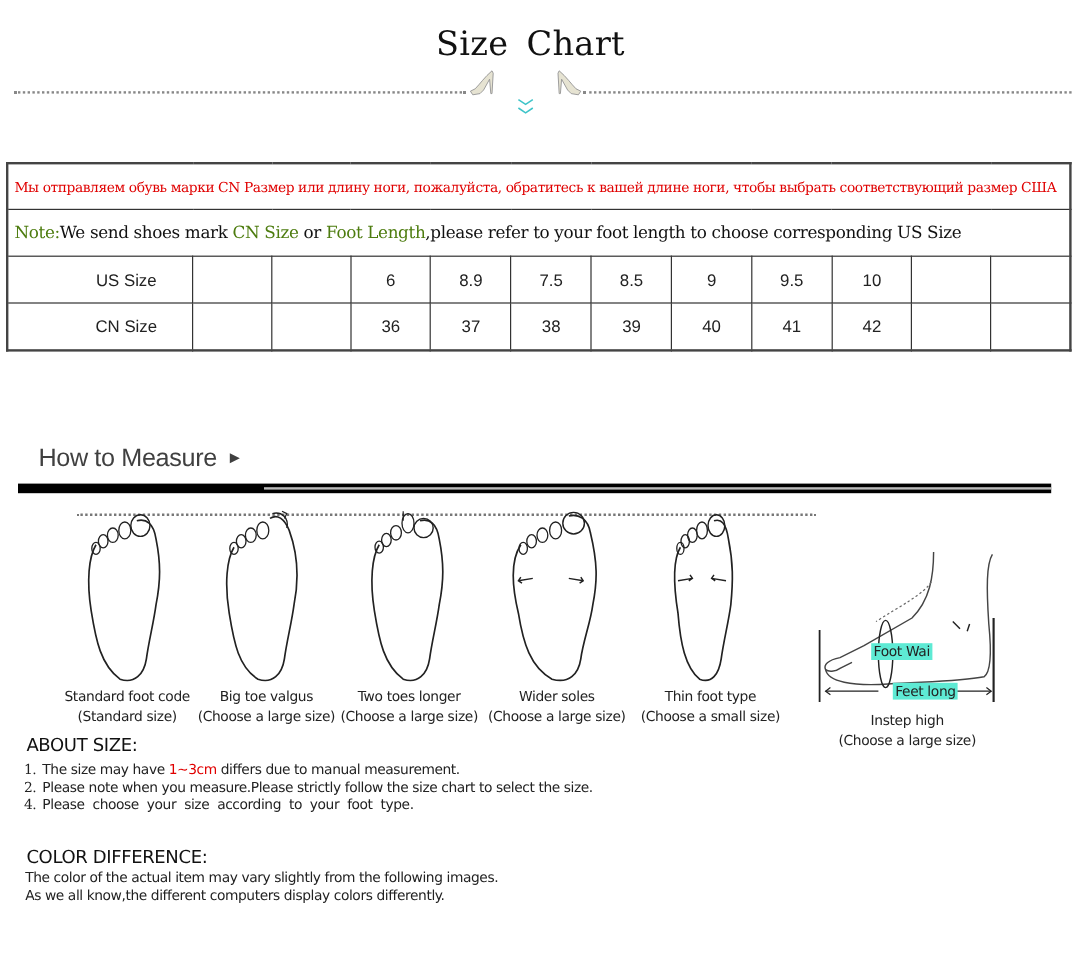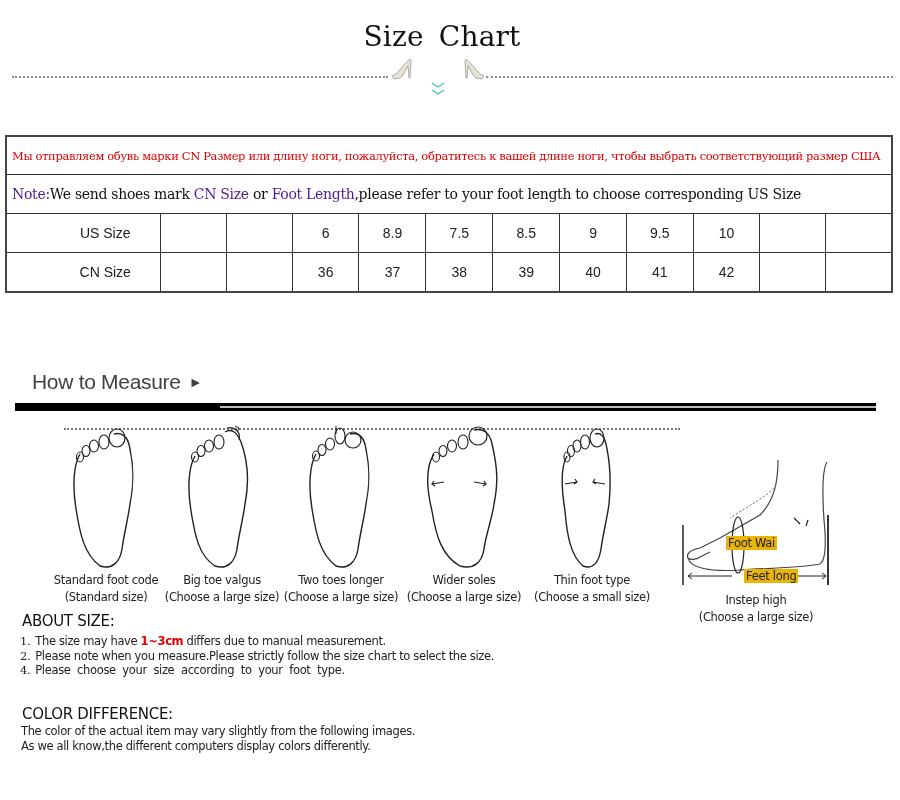--- a/index.html
+++ b/index.html
@@ -11,42 +11,42 @@
   .dots.right { left: 486px; width: 407px; }
   .heel { position: absolute; top: 58px; width: 24px; height: 22px; }
   .heel.left { left: 390px; }
   .heel.right { left: 462px; }
   .chev { position: absolute; top: 80px; left: 429px; width: 18px; height: 18px; }
 
   .chart { position: absolute; top: 135px; left: 5px; width: 888px; border: 2px solid #444; border-collapse: collapse; }
   .chart td { border: 1.5px solid #333; padding: 0; }
   .row-ru td { height: 37px; font-family: "DejaVu Serif", serif; font-size: 11.5px; color: #e00000; padding-left: 5px; letter-spacing: -0.35px; white-space: nowrap; }
   .row-note td { height: 38px; font-family: "DejaVu Serif", serif; font-size: 14px; color: #111; padding-left: 5px; white-space: nowrap; letter-spacing: -0.3px; }
-  .red { color: #4c1d95; }
+  .red { color: #4d7c0f; }
   .size-row td { height: 38px; text-align: center; font-family: "Liberation Sans", sans-serif; font-size: 14px; color: #222; }
   .size-row td.label { width: 116px; font-size: 14px; padding-left: 43px; }
   .size-row td.c { width: 69px; }
 
   .how { position: absolute; top: 370px; left: 32px; font-family: "Liberation Sans", sans-serif; font-size: 21px; color: #404040; letter-spacing: -0.3px; }
   .how .arrow { font-size: 14px; margin-left: 8px; vertical-align: 2px; }
   .bar { position: absolute; top: 403px; left: 15px; width: 861px; height: 8px; background: #000; }
   .bar .line { position: absolute; top: 3px; left: 205px; right: 0; height: 2px; background: #bbb; }
   .guide { position: absolute; top: 428px; left: 64px; width: 616px; border-top: 2px dotted #777; }
 
   .foot { position: absolute; top: 424px; width: 90px; height: 146px; }
   .cap { position: absolute; top: 572px; width: 140px; text-align: center; font-family: "DejaVu Sans", sans-serif; font-size: 11.5px; line-height: 17px; color: #222; letter-spacing: -0.3px; }
 
   .side { position: absolute; top: 460px; left: 680px; width: 160px; height: 130px; }
   .side-cap { position: absolute; top: 592px; left: 686px; width: 140px; text-align: center; font-size: 11.5px; line-height: 17px; color: #222; letter-spacing: -0.3px; }
-  .lbl { position: absolute; font-size: 11.5px; color: #222; background: #eab308; padding: 0 2px; letter-spacing: -0.3px; }
+  .lbl { position: absolute; font-size: 11.5px; color: #222; background: #5eead4; padding: 0 2px; letter-spacing: -0.3px; }
 
   .about-h { position: absolute; top: 612px; left: 22px; font-size: 15px; color: #111; letter-spacing: -0.3px; }
   .about-list { position: absolute; top: 634px; left: 20px; font-size: 11.5px; line-height: 14.5px; color: #222; letter-spacing: -0.35px; }
   .about-list .n { font-family: "DejaVu Serif", serif; margin-right: 5px; }
-  .about-list .red { color: #e00000; font-weight: bold; }
+  .about-list .red { color: #e00000; font-weight: normal; }
   .color-h { position: absolute; top: 705px; left: 22px; font-size: 15px; color: #111; letter-spacing: -0.3px; }
   .color-p { position: absolute; top: 724px; left: 21px; font-size: 11.5px; line-height: 15px; color: #222; letter-spacing: -0.35px; }
 </style>
 </head>
 <body>
 
 <div class="title">Size  Chart</div>
 <div class="dots left"></div>
 <div class="dots right"></div>
 <svg class="heel left" viewBox="0 0 24 22">

